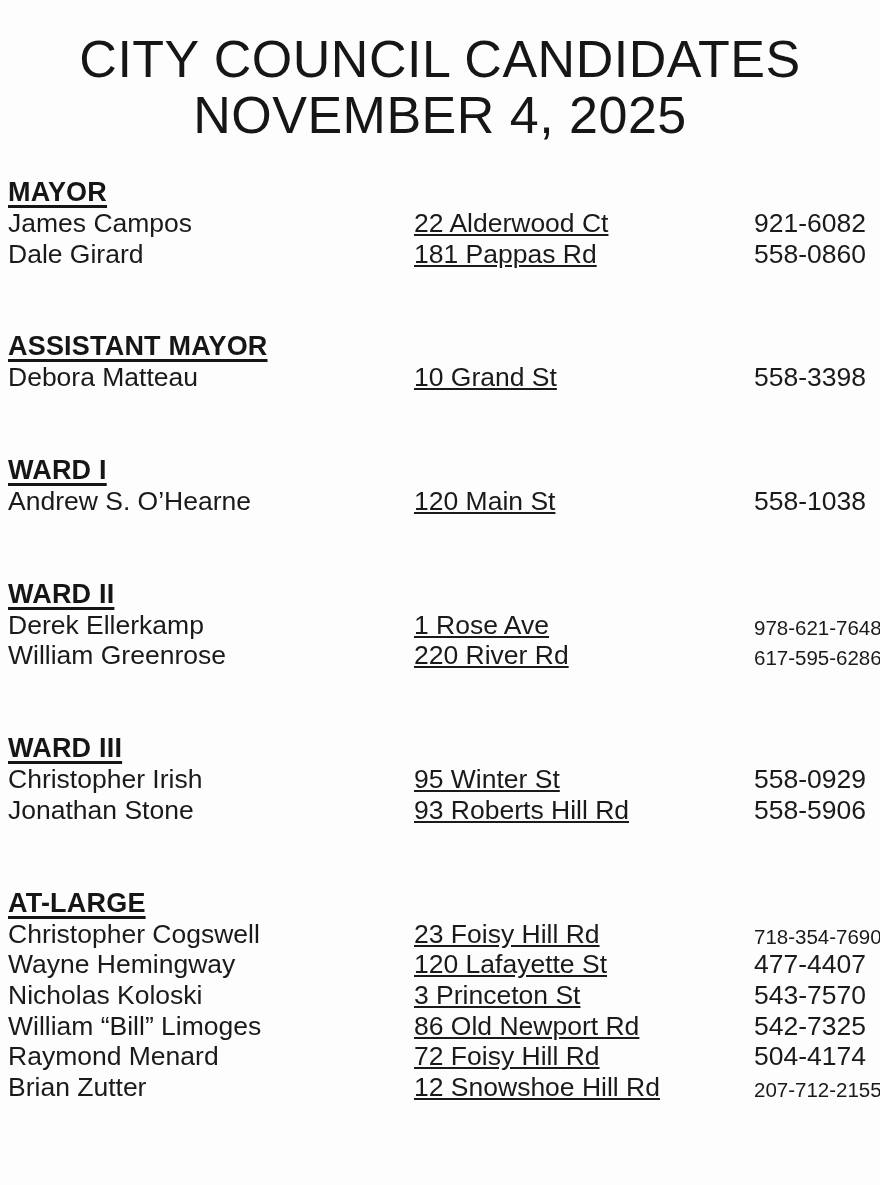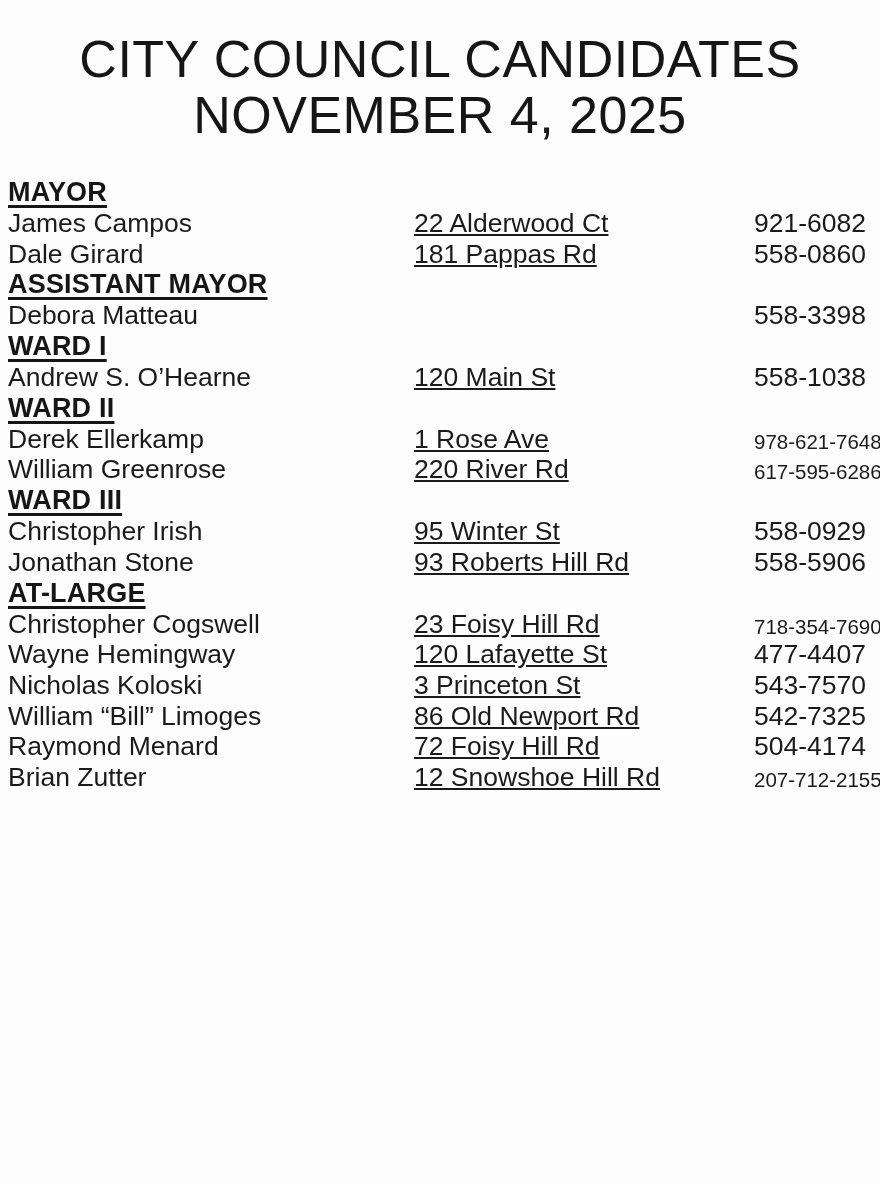--- a/index.html
+++ b/index.html
@@ -26,21 +26,21 @@
     letter-spacing: 0.5px;
     color: #161616;
     margin-top: 29px;
   }
   .title .title-line { display: block; }
   .content {
     margin-top: 34px;
     padding-left: 8px;
   }
   .section { margin-top: 0; }
-  .section + .section { }
+  .section + .section { margin-top: 62px; }
   .section-heading {
     font-size: 27px;
     font-weight: 700;
     line-height: 31px;
     text-decoration: underline;
     text-decoration-thickness: 3px;
     text-underline-offset: 4px;
     letter-spacing: 0.2px;
     color: #161616;
   }
@@ -87,21 +87,21 @@
   </h1>
 
   <div class="content" id="sections-root">
       <div class="section">
         <h2 class="section-heading">MAYOR</h2>
         <div class="row"><span class="candidate-name">James Campos</span><span class="candidate-address">22 Alderwood Ct</span><span class="candidate-phone">921-6082</span></div>
         <div class="row"><span class="candidate-name">Dale Girard</span><span class="candidate-address">181 Pappas Rd</span><span class="candidate-phone">558-0860</span></div>
       </div>
       <div class="section">
         <h2 class="section-heading">ASSISTANT MAYOR</h2>
-        <div class="row"><span class="candidate-name">Debora Matteau</span><span class="candidate-phone">558-3398</span></div>
+        <div class="row"><span class="candidate-name">Debora Matteau</span><span class="candidate-address">10 Grand St</span><span class="candidate-phone">558-3398</span></div>
       </div>
       <div class="section">
         <h2 class="section-heading">WARD I</h2>
         <div class="row"><span class="candidate-name">Andrew S. O’Hearne</span><span class="candidate-address">120 Main St</span><span class="candidate-phone">558-1038</span></div>
       </div>
       <div class="section">
         <h2 class="section-heading">WARD II</h2>
         <div class="row"><span class="candidate-name">Derek Ellerkamp</span><span class="candidate-address">1 Rose Ave</span><span class="candidate-phone small">978-621-7648</span></div>
         <div class="row"><span class="candidate-name">William Greenrose</span><span class="candidate-address">220 River Rd</span><span class="candidate-phone small">617-595-6286</span></div>
       </div>

